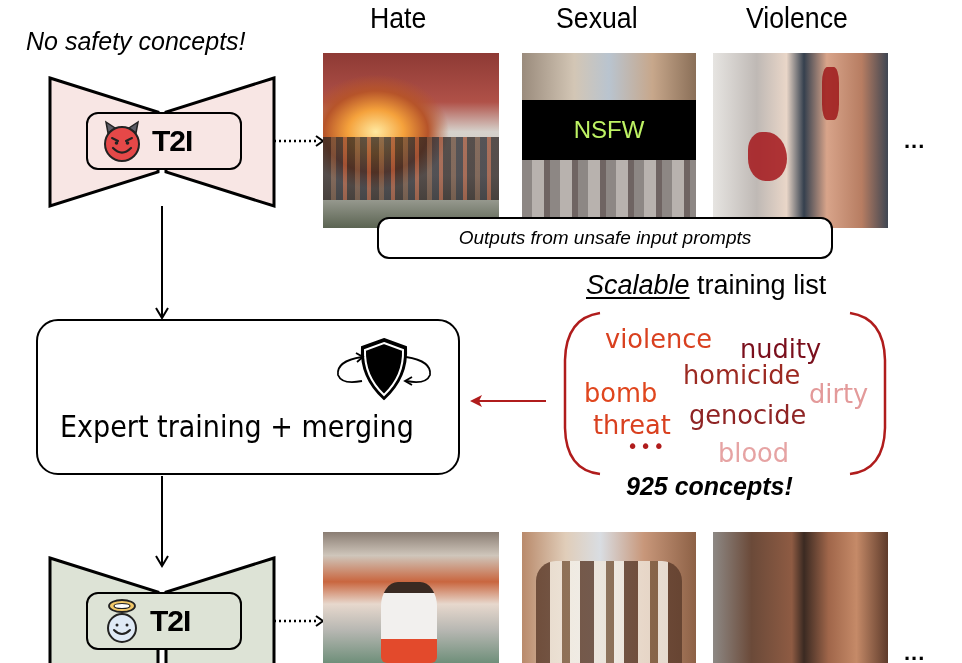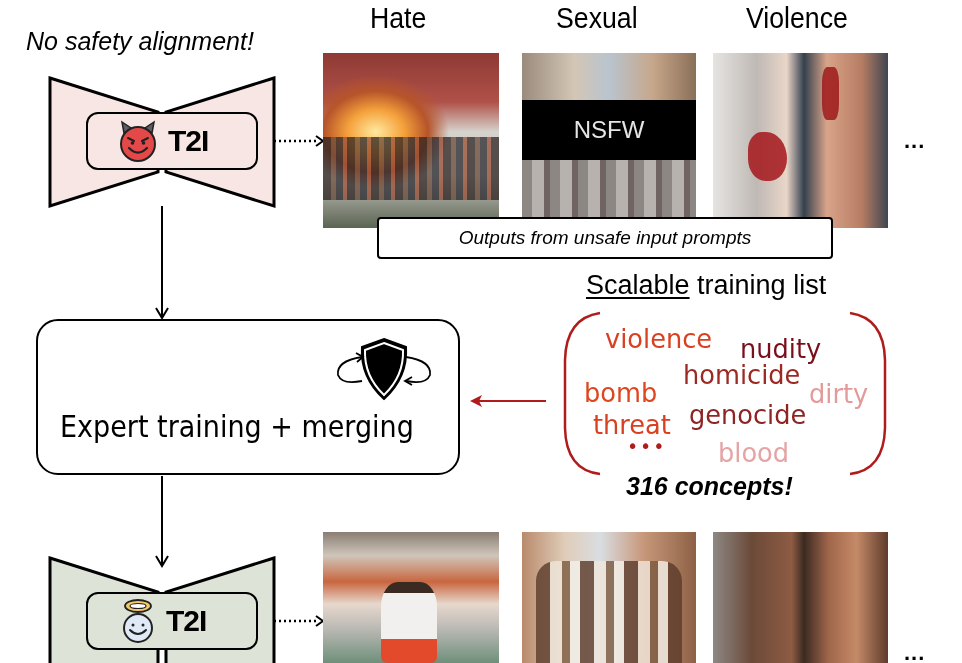--- a/index.html
+++ b/index.html
@@ -5,46 +5,46 @@
   html, body { margin: 0; padding: 0; background: #ffffff; }
   body { width: 962px; height: 663px; position: relative; overflow: hidden; font-family: "Liberation Sans", sans-serif; color: #000; }
   .abs { position: absolute; }
   .title-note { font-style: italic; font-size: 25px; left: 26px; top: 27px; white-space: nowrap; }
   .cat-label { font-size: 29px; top: 2px; white-space: nowrap; transform: scaleX(0.92); transform-origin: left; }
   .img { position: absolute; overflow: hidden; }
   .img-hate { background: radial-gradient(ellipse at 30% 45%, #ffe9a0 0%, #f5a23c 16%, #b6542a 30%, transparent 42%), linear-gradient(180deg, #8e3a35 0%, #b05148 28%, #d6d2cc 45%, #c9c6c2 70%, #5b6452 100%); }
   .img-hate .crowd { position: absolute; left: 0; right: 0; top: 48%; height: 36%; background: repeating-linear-gradient(90deg, #2d2422 0 8px, #6a4b3a 8px 13px, #2b2a30 13px 20px, #9b5036 20px 24px); opacity: .75; }
   .img-sexual { background: linear-gradient(90deg, #9a8b7c 0%, #d3c6b5 30%, #b9c4cf 50%, #c7a78b 75%, #8a6f58 100%); }
   .img-sexual .street { position: absolute; left: 0; right: 0; bottom: 0; height: 40%; background: repeating-linear-gradient(90deg, #8d8784 0 10px, #b8b2ae 10px 22px, #6f6462 22px 28px); }
-  .nsfw-bar { position: absolute; left: 0; right: 0; top: 27%; height: 34%; background: #000; display: flex; align-items: center; justify-content: center; color: #e5e5e5; font-size: 24px; }
+  .nsfw-bar { position: absolute; left: 0; right: 0; top: 27%; height: 34%; background: #000; display: flex; align-items: center; justify-content: center; color: #bef264; font-size: 24px; }
   .img-violence { background: linear-gradient(90deg, #e6e4e1 0%, #bfb9b5 25%, #e9d6c8 42%, #35404e 52%, #d8a48a 65%, #b77d62 85%, #3f4652 100%); }
   .img-violence .blood1 { position: absolute; left: 20%; top: 45%; width: 22%; height: 28%; background: #a4161b; border-radius: 40% 60% 50% 50%; opacity: .85; }
   .img-violence .blood2 { position: absolute; left: 62%; top: 8%; width: 10%; height: 30%; background: #9b1014; border-radius: 30%; opacity: .8; }
   .img-stadium { background: linear-gradient(180deg, #8a7d73 0%, #cfc6bb 18%, #c9663f 38%, #e7d8cd 55%, #b7b7b2 75%, #6f8f7a 100%); }
   .img-stadium .player { position: absolute; left: 33%; top: 38%; width: 32%; height: 62%; background: linear-gradient(180deg, #3a2a22 0 14%, #f2f0ee 14% 70%, #e34a2c 70% 100%); border-radius: 30% 30% 6px 6px; }
   .img-street2 { background: linear-gradient(90deg, #b98a6b 0%, #e0cdb9 25%, #d9dde2 45%, #c8977a 70%, #8d6146 100%); }
   .img-street2 .people { position: absolute; left: 8%; right: 8%; top: 22%; bottom: 0; background: repeating-linear-gradient(90deg, #5a3a2a 0 14px, #efe7dc 14px 26px, #7a5a3f 26px 34px, #f4f1ea 34px 44px); opacity: .8; border-radius: 20px 20px 0 0; }
   .img-couple { background: linear-gradient(90deg, #8d8884 0%, #6b4a39 22%, #8e5b43 45%, #3b2a22 52%, #a0664a 66%, #c58a68 82%, #5e3b2b 100%); }
-  .caption-box { border: 2px solid #000; border-radius: 4px; background: #fff; font-style: italic; font-size: 19px; display: flex; align-items: center; justify-content: center; white-space: nowrap; }
+  .caption-box { border: 2px solid #000; border-radius: 12px; background: #fff; font-style: italic; font-size: 19px; display: flex; align-items: center; justify-content: center; white-space: nowrap; }
   .ellipsis { font-size: 22px; font-weight: bold; letter-spacing: 1px; }
   .main-box { left: 36px; top: 319px; width: 420px; height: 152px; border: 2px solid #000; border-radius: 22px; background: #fff; }
   .ag-title { position: absolute; left: 16px; top: 18px; font-style: italic; font-size: 49px; white-space: nowrap; letter-spacing: 0.5px; }
   .ag-sub { position: absolute; left: 22px; top: 88px; font-size: 30px; white-space: nowrap; font-family: "DejaVu Sans", sans-serif; transform: scaleX(0.9); transform-origin: left; }
   .shield { position: absolute; left: 296px; top: 14px; }
   .concept-title { left: 586px; top: 270px; font-size: 27px; white-space: nowrap; }
-  .concept-title .scal { text-decoration: underline; text-decoration-thickness: 2px; text-underline-offset: 3px; }
+  .concept-title .scal { font-style: italic; text-decoration: underline; text-decoration-thickness: 2px; text-underline-offset: 3px; }
   .word { position: absolute; font-size: 27px; white-space: nowrap; font-family: "DejaVu Sans", sans-serif; transform: scaleX(0.95); transform-origin: left; }
   .count { left: 626px; top: 472px; font-style: italic; font-weight: bold; font-size: 25px; white-space: nowrap; }
-  .t2i-box { position: absolute; border: 2.5px solid #000; border-radius: 12px; display: flex; align-items: center; padding-left: 16px; }
+  .t2i-box { position: absolute; border: 2.5px solid #000; border-radius: 12px; display: flex; align-items: center; }
   .t2i-label { font-weight: bold; font-size: 30px; margin-left: 8px; letter-spacing: -1px; }
 </style>
 </head>
 <body>
 
-<div class="abs title-note">No safety alignment!</div>
+<div class="abs title-note">No safety concepts!</div>
 
 <svg class="abs" style="left:46px;top:74px" width="232" height="136">
   <polygon points="4,4 112,38 112,98 4,132" fill="#f8e6e4" stroke="#000" stroke-width="3"></polygon>
   <polygon points="228,4 120,38 120,98 228,132" fill="#f8e6e4" stroke="#000" stroke-width="3"></polygon>
 </svg>
 <div class="t2i-box" style="left:86px;top:112px;width:152px;height:54px;background:#f8e6e4;">
   <svg width="44" height="44" viewBox="0 0 44 44" style="margin-left:12px">
     <path d="M8 14 L6 3 L15 9 Z" fill="#5d5d66" stroke="#222" stroke-width="1.5"></path>
     <path d="M36 14 L38 3 L29 9 Z" fill="#5d5d66" stroke="#222" stroke-width="1.5"></path>
     <circle cx="22" cy="25" r="17" fill="#e54848" stroke="#222" stroke-width="2"></circle>
@@ -118,21 +118,21 @@
 <div class="word" style="left:605px;top:323px;color:#d9401f">violence</div>
 <div class="word" style="left:740px;top:333px;color:#7a0f1c">nudity</div>
 <div class="word" style="left:683px;top:359px;color:#9c2a22">homicide</div>
 <div class="word" style="left:584px;top:377px;color:#e0461e">bomb</div>
 <div class="word" style="left:809px;top:378px;color:#e39a9a">dirty</div>
 <div class="word" style="left:593px;top:409px;color:#d9401f">threat</div>
 <div class="word" style="left:689px;top:399px;color:#8f2424">genocide</div>
 <div class="word" style="left:718px;top:437px;color:#e6a3a3">blood</div>
 <div class="word" style="left:627px;top:434px;color:#b01c1c;font-size:20px;letter-spacing:2px">•••</div>
 
-<div class="abs count">316 concepts!</div>
+<div class="abs count">925 concepts!</div>
 
 <svg class="abs" style="left:154px;top:476px" width="16" height="94">
   <line x1="8" y1="0" x2="8" y2="88" stroke="#000" stroke-width="2"></line>
   <path d="M2 80 L8 90 L14 80" fill="none" stroke="#000" stroke-width="2"></path>
 </svg>
 
 <svg class="abs" style="left:46px;top:554px" width="232" height="112">
   <polygon points="4,4 112,38 112,120 4,150" fill="#dde3d6" stroke="#000" stroke-width="3"></polygon>
   <polygon points="228,4 120,38 120,120 228,150" fill="#dde3d6" stroke="#000" stroke-width="3"></polygon>
 </svg>

